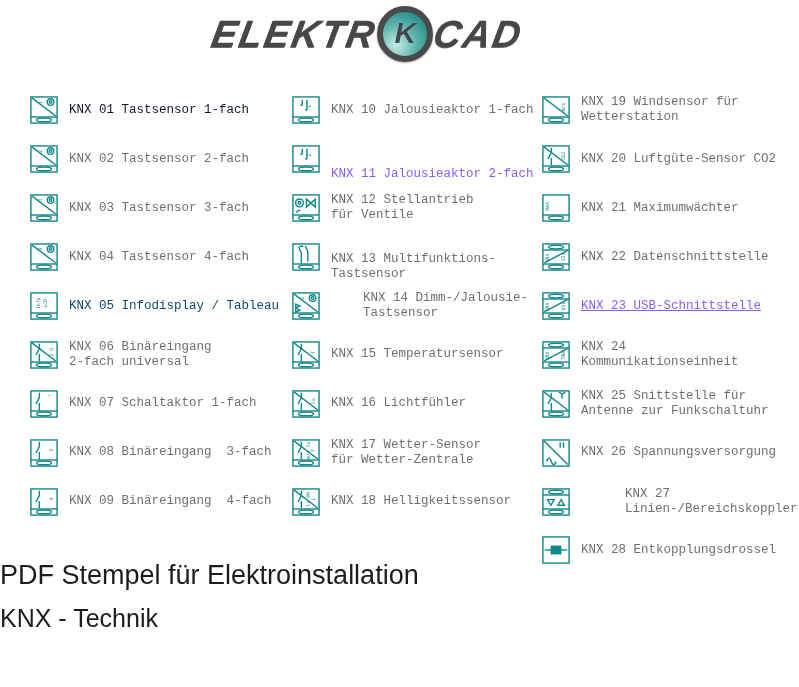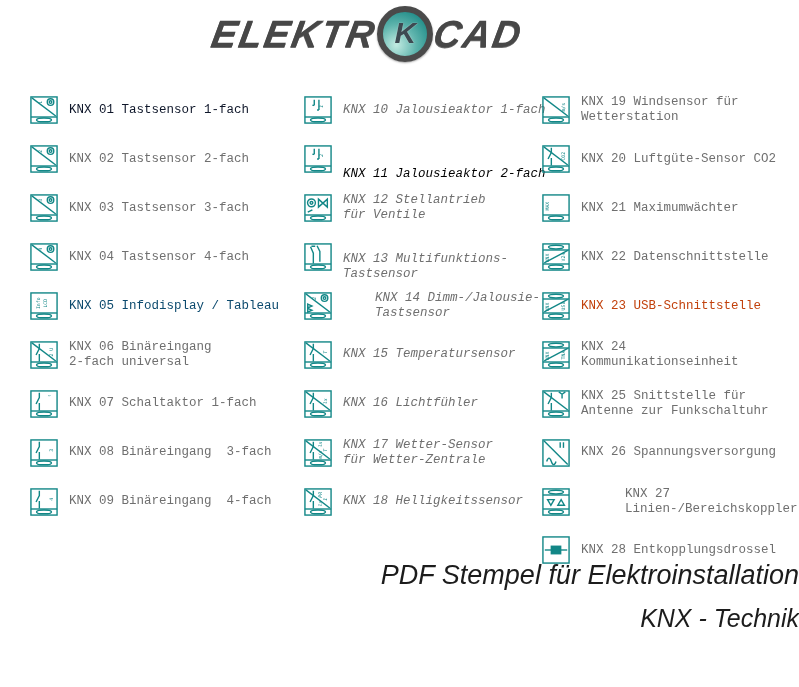--- a/index.html
+++ b/index.html
@@ -26,30 +26,30 @@
     display:flex;align-items:center;justify-content:center;
     margin:0 1px;box-shadow:0 1px 2px rgba(0,0,0,.35);
   }
   .logo .badge span{
     font-style:italic;font-weight:900;font-size:30px;color:#3d4a52;
     text-shadow:0 0 1px #e8f4f1;line-height:1;transform:translateY(-1px);
   }
   
   .col{position:absolute;top:86px;}
   .col1{left:30px;width:254px;}
-  .col2{left:304px;width:242px;font-style:italic;}
+  .col2{left:292px;width:242px;}
   .col3{left:542px;width:256px;}
   .item{height:48.9px;display:flex;align-items:center;gap:11px;}
   .item svg{flex:0 0 auto;display:block;}
   .lbl{
     font-family:"Liberation Mono","DejaVu Sans Mono",monospace;
     font-size:12.5px;line-height:15px;color:#6f6f6f;white-space:pre;
   }
   
-  .title{position:absolute;left:0;width:100%;text-align:right;color:#1c1c1c;font-style:italic;}
+  .title{position:absolute;left:0;width:100%;text-align:left;color:#1c1c1c;}
   .t1{top:560px;font-size:27px;}
   .t2{top:604px;font-size:25px;}
 </style>
 </head>
 <body>
 
 <div class="logo">
   <span class="lt" style="color: rgb(71, 71, 71);">ELEKTR</span>
   <span class="badge">
     <span>K</span>
@@ -176,21 +176,21 @@
       <svg width="28" height="28" viewBox="0 0 30 30" fill="none" stroke="#128787" stroke-width="1.5">
         <rect x="1" y="1" width="28" height="28"></rect>
         <line x1="1" y1="22.5" x2="29" y2="22.5"></line>
         <ellipse cx="15" cy="25.6" rx="8" ry="2"></ellipse>
         <line x1="11" y1="4" x2="11" y2="10"></line>
         <line x1="9" y1="10" x2="11" y2="10"></line>
         <line x1="16" y1="4" x2="16" y2="15"></line>
         <line x1="14" y1="15" x2="16" y2="15"></line>
         <text x="20.5" y="11" transform="rotate(-90 20.5 11)" font-size="5.2" text-anchor="middle" fill="#128787" stroke="none" font-family="DejaVu Sans Mono,monospace">2</text>
       </svg>
-      <div class="lbl" style="color: #000000; margin-top: 31px;"><div>KNX 11 Jalousieaktor 2-fach</div></div>
+      <div class="lbl" style="color: #8b5cf6; margin-top: 31px;"><div>KNX 11 Jalousieaktor 2-fach</div></div>
     </div>
     <div class="item">
       <svg width="28" height="28" viewBox="0 0 30 30" fill="none" stroke="#128787" stroke-width="1.5">
         <rect x="1" y="1" width="28" height="28"></rect>
         <line x1="1" y1="22.5" x2="29" y2="22.5"></line>
         <ellipse cx="15" cy="25.6" rx="8" ry="2"></ellipse>
         <circle cx="8" cy="9.5" r="4.2"></circle>
         <circle cx="8" cy="9.5" r="1.5"></circle>
         <path d="M15.5 5.5 L25 14 L25 5.5 L15.5 14 Z"></path>
         <line x1="4" y1="19.5" x2="9" y2="17"></line>
@@ -316,21 +316,21 @@
       <svg width="28" height="28" viewBox="0 0 30 30" fill="none" stroke="#128787" stroke-width="1.5">
         <rect x="1" y="1" width="28" height="28"></rect>
         <line x1="1" y1="22.5" x2="29" y2="22.5"></line>
         <ellipse cx="15" cy="25.6" rx="8" ry="2"></ellipse>
         <line x1="1" y1="7.5" x2="29" y2="7.5"></line>
         <ellipse cx="15" cy="4.4" rx="8" ry="2"></ellipse>
         <line x1="2.4" y1="21.4" x2="27.6" y2="8"></line>
         <text x="7" y="16" transform="rotate(-90 7 16)" font-size="5.2" text-anchor="middle" fill="#128787" stroke="none" font-family="DejaVu Sans Mono,monospace">KNX</text>
         <text x="24.8" y="15" transform="rotate(-90 24.8 15)" font-size="5.2" text-anchor="middle" fill="#128787" stroke="none" font-family="DejaVu Sans Mono,monospace">USB</text>
       </svg>
-      <div class="lbl" style="color: #c2410c;"><div>KNX 23 USB-Schnittstelle</div></div>
+      <div class="lbl" style="color: #8b5cf6; text-decoration: underline;"><div>KNX 23 USB-Schnittstelle</div></div>
     </div>
     <div class="item">
       <svg width="28" height="28" viewBox="0 0 30 30" fill="none" stroke="#128787" stroke-width="1.5">
         <rect x="1" y="1" width="28" height="28"></rect>
         <line x1="1" y1="22.5" x2="29" y2="22.5"></line>
         <ellipse cx="15" cy="25.6" rx="8" ry="2"></ellipse>
         <line x1="1" y1="7.5" x2="29" y2="7.5"></line>
         <ellipse cx="15" cy="4.4" rx="8" ry="2"></ellipse>
         <line x1="2.4" y1="21.4" x2="27.6" y2="8"></line>
         <text x="7" y="16" transform="rotate(-90 7 16)" font-size="5.2" text-anchor="middle" fill="#128787" stroke="none" font-family="DejaVu Sans Mono,monospace">KNX</text>

